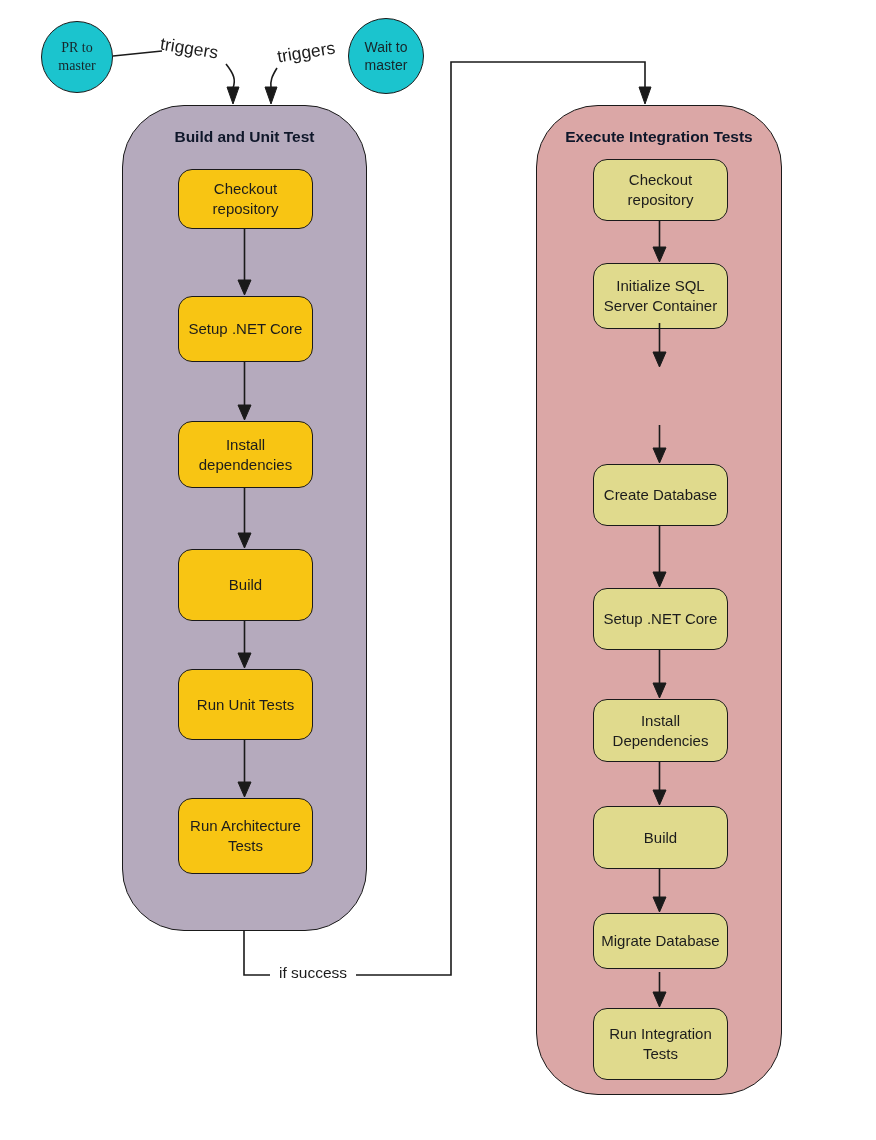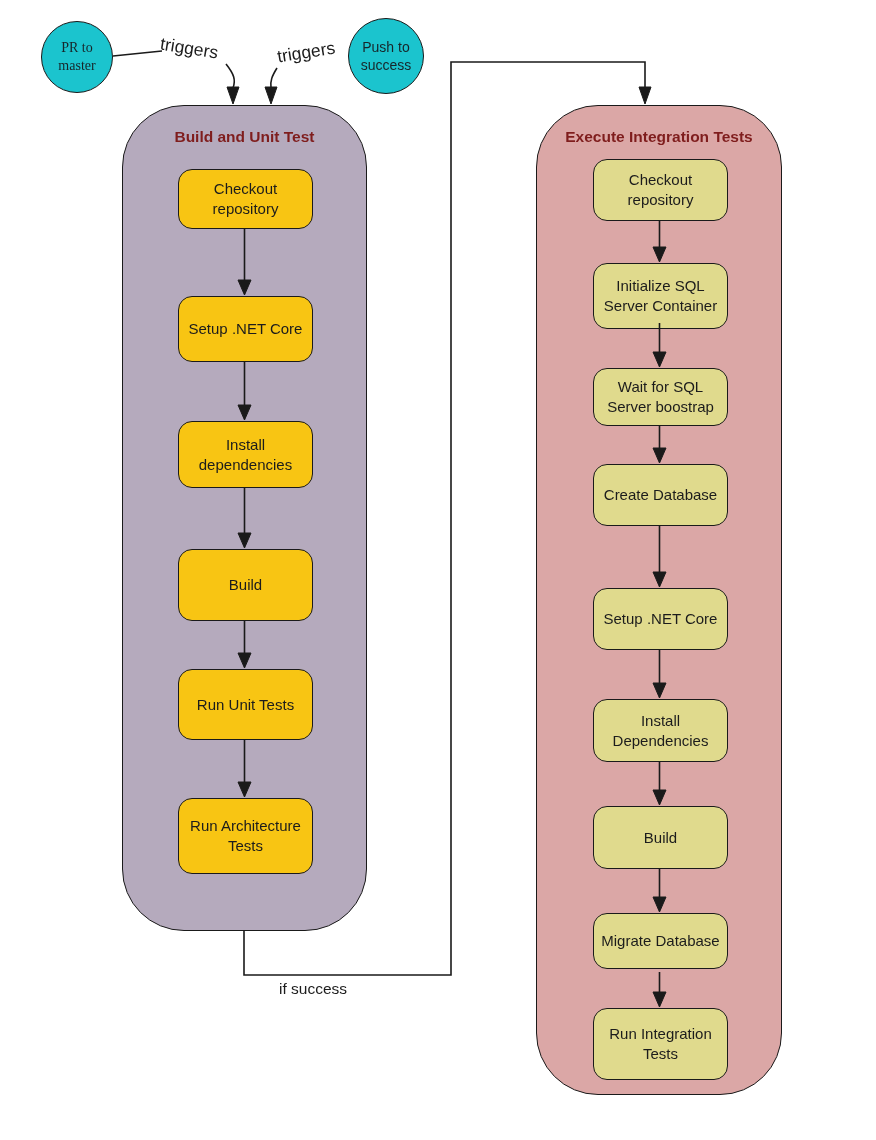--- a/index.html
+++ b/index.html
@@ -21,37 +21,37 @@
   #circle-push{left:348px;top:18px;width:76px;height:76px;}
 
   .group{
     position:absolute;z-index:1;border:1.4px solid #1a1a1a;border-radius:62px;
     box-sizing:border-box;
   }
   #group-build{left:122px;top:105px;width:245px;height:826px;background:#B5AABD;}
   #group-integration{left:536px;top:105px;width:246px;height:990px;background:#DBA7A6;}
   .group-title{
     position:absolute;left:0;right:0;top:22px;text-align:center;
-    font-weight:bold;font-size:15.5px;color:#7f1d1d;
+    font-weight:bold;font-size:15.5px;color:#0f172a;
   }
   .node{
     position:absolute;width:135px;border-radius:14px;box-sizing:border-box;
     border:1.4px solid #1a1a1a;display:flex;align-items:center;justify-content:center;
     text-align:center;font-size:15px;line-height:1.32;padding:3px 6px;z-index:2;
   }
   .node-build{left:55px;background:#F8C513;}
   .node-int{left:56px;background:#E0DA8D;}
 
   .edge-label{
     position:absolute;z-index:5;background:#ffffff;font-size:16px;color:#1c1c1c;
     white-space:nowrap;
   }
   #label-triggers-1{left:160px;top:38px;font-size:17.5px;transform:rotate(9deg);background:transparent;}
   #label-triggers-2{left:277px;top:42px;font-size:17.5px;transform:rotate(-9deg);background:transparent;}
-  #label-if-success{left:270px;top:963px;padding:1px 9px;font-size:15.5px;margin-top:16px;}
+  #label-if-success{left:270px;top:963px;padding:1px 9px;font-size:15.5px;}
 </style>
 </head>
 <body>
 
 <div class="canvas">
 
   <svg class="arrows" width="876" height="1140" viewBox="0 0 876 1140">
 
     <path class="ln" d="M113,56 L162,51"></path>
 
@@ -94,21 +94,21 @@
         <polygon class="hd" points="653,897 666,897 659.5,912"></polygon>
       <path class="ln" d="M659.5,972 L659.5,993"></path>
         <polygon class="hd" points="653,992 666,992 659.5,1007"></polygon>
     </g>
   </svg>
 
   <div class="trigger-circle" id="circle-pr">
     <span>PR to master</span>
   </div>
   <div class="trigger-circle" id="circle-push">
-    <span>Push to success</span>
+    <span>Wait to master</span>
   </div>
 
   <div class="edge-label" id="label-triggers-1">triggers</div>
   <div class="edge-label" id="label-triggers-2">triggers</div>
   <div class="edge-label" id="label-if-success">if success</div>
 
   <div class="group" id="group-build">
     <div class="group-title">Build and Unit Test</div>
     <div class="node node-build" style="top:63px;height:60px">
         <span>Checkout repository</span>
@@ -131,23 +131,20 @@
   </div>
 
   <div class="group" id="group-integration">
     <div class="group-title">Execute Integration Tests</div>
     <div class="node node-int" style="top:53px;height:62px">
         <span>Checkout repository</span>
       </div>
     <div class="node node-int" style="top:157px;height:66px">
         <span>Initialize SQL Server Container</span>
       </div>
-    <div class="node node-int" style="top:262px;height:58px">
-        <span>Wait for SQL Server boostrap</span>
-      </div>
     <div class="node node-int" style="top:358px;height:62px">
         <span>Create Database</span>
       </div>
     <div class="node node-int" style="top:482px;height:62px">
         <span>Setup .NET Core</span>
       </div>
     <div class="node node-int" style="top:593px;height:63px">
         <span>Install Dependencies</span>
       </div>
     <div class="node node-int" style="top:700px;height:63px">

